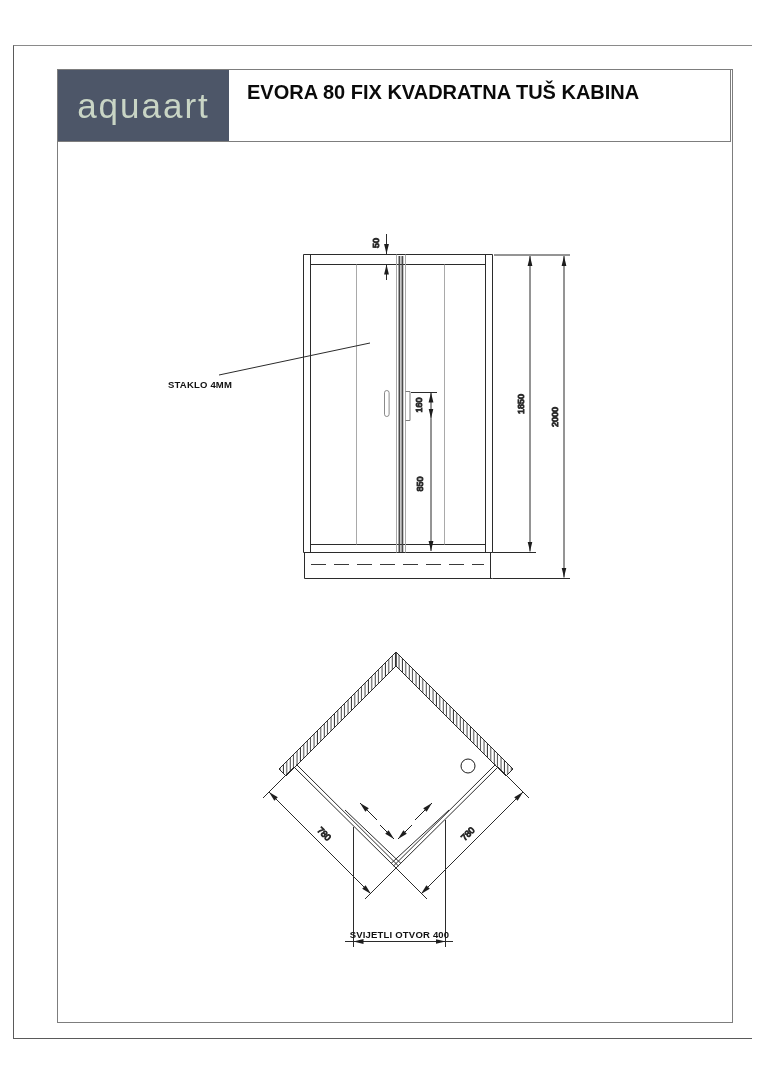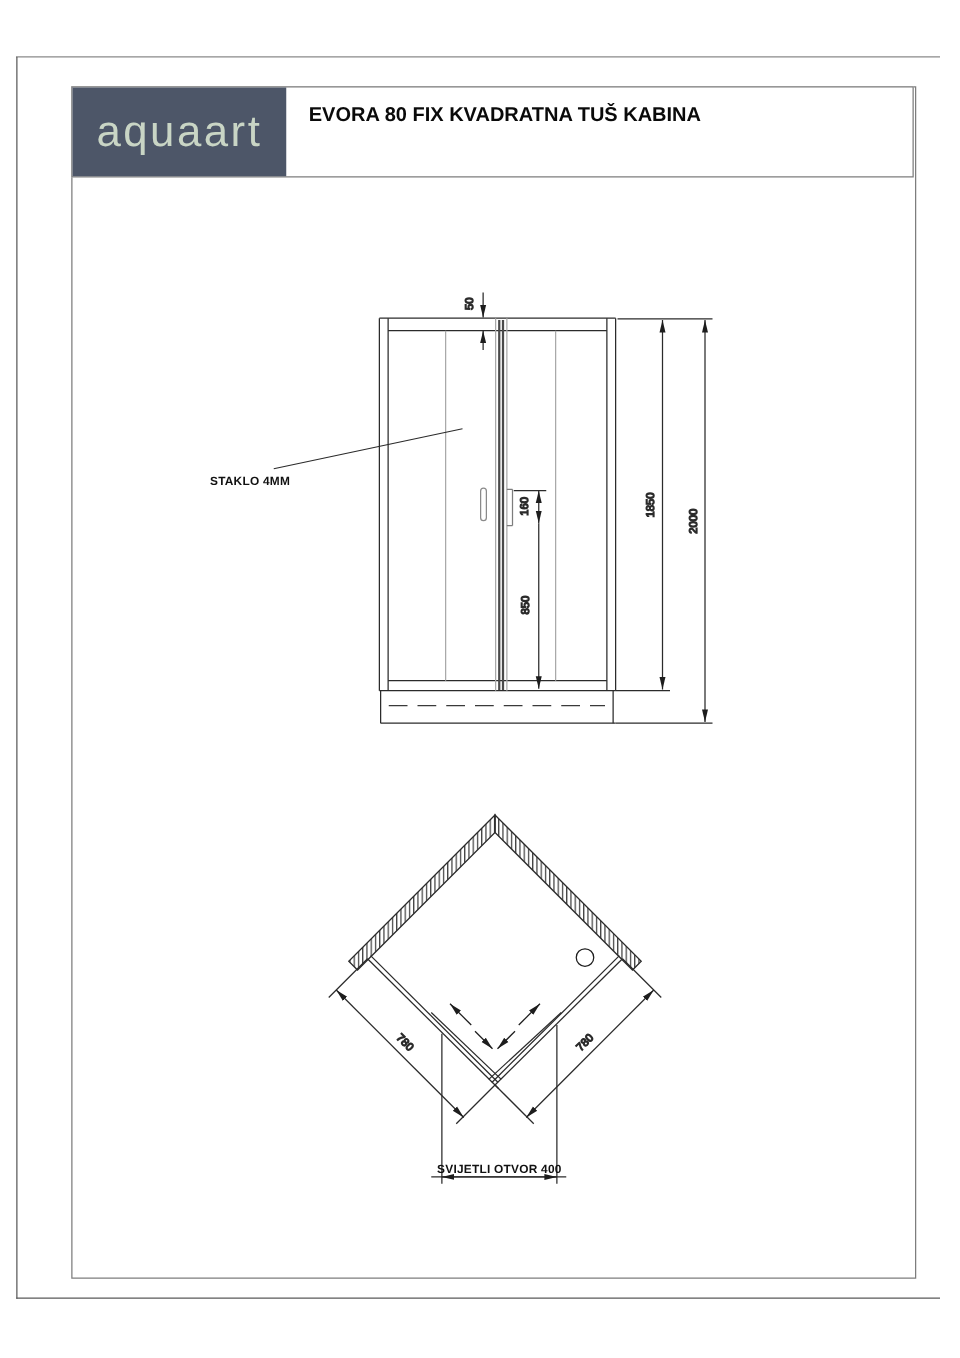--- a/index.html
+++ b/index.html
@@ -8,21 +8,21 @@
   .outer-border{position:absolute;left:13px;top:45px;width:740px;height:992px;
         border:1px solid #5a5a5a;border-top-color:#8a8a8a;}
   .inner-box{position:absolute;left:57px;top:69px;width:674px;height:952px;
         border:1px solid #7d7d7d;}
   .header-row{position:absolute;left:57px;top:69px;width:674px;height:73px;
         border:1px solid #7d7d7d;box-sizing:border-box;display:flex;background:#fff;}
   .logo-block{width:171px;height:100%;background:#4d5668;display:flex;
         align-items:center;justify-content:center;flex:none;}
   .logo-text{color:#c9d5c5;font-size:35px;font-weight:400;letter-spacing:2px;line-height:1;}
   .title-block{flex:1;padding:11px 6px 0 18px;}
-  .title-line{font-size:16px;line-height:23px;font-weight:700;color:#0a0a0a;white-space:nowrap;}
+  .title-line{font-size:20px;line-height:23px;font-weight:700;color:#0a0a0a;white-space:nowrap;}
   svg.drawing{position:absolute;left:0;top:0;}
   svg text{font-family:"Liberation Sans",sans-serif;fill:#111;}
   .dimtxt{font-size:9px;}
   .notetxt{font-size:9.5px;font-weight:700;letter-spacing:.2px;}
 </style>
 </head>
 <body>
 
 <div class="page">
 

